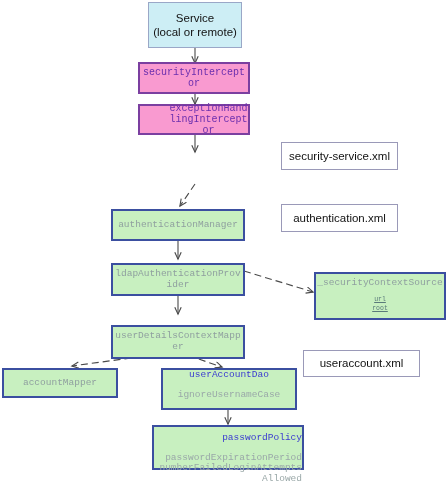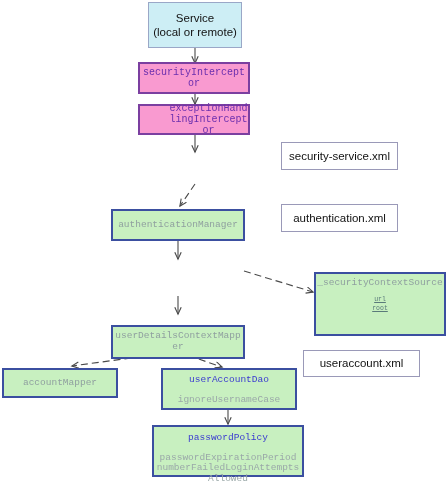--- a/index.html
+++ b/index.html
@@ -149,43 +149,46 @@
 
   <div class="node n-pink" style="left:138px; top:104px; width:112px; height:31px;padding-left:29px;">
     <span class="title">exceptionHandlingInterceptor</span>
   </div>
 
 
   <div class="node n-green" style="left:111px; top:209px; width:134px; height:32px;">
     <span class="title">authenticationManager</span>
   </div>
 
-
-  <div class="node n-green" style="left:314px; top:272px; width:132px; height:64px; justify-content:flex-start; padding-top:4px;">
+  <div class="node n-green" style="left:111px; top:263px; width:134px; height:33px;">
+    <span class="title">ldapAuthenticationProvider</span>
+  </div>
+
+  <div class="node n-green" style="left:314px; top:272px; width:132px; height:48px; justify-content:flex-start; padding-top:4px;">
     <span class="title">_securityContextSource</span>
     <span class="attrs">
       <span>url</span>
       <span>root</span>
     </span>
   </div>
 
   <div class="node n-green" style="left:111px; top:317px; width:134px; height:34px;margin-top:8px;">
     <span class="title">userDetailsContextMapper</span>
   </div>
 
   <div class="node n-green" style="left:2px; top:368px; width:116px; height:30px;">
     <span class="title">accountMapper</span>
   </div>
 
-  <div class="node n-green" style="left:161px; top:368px; width:136px; height:42px; justify-content:flex-start; padding-top:5px;">
+  <div class="node n-green" style="left:161px; top:368px; width:136px; height:42px; justify-content:flex-start; ">
     <span class="title dark">userAccountDao</span>
     <span class="sub tight">ignoreUsernameCase</span>
   </div>
 
-  <div class="node n-green" style="left:152px; top:425px; width:152px; height:52px; justify-content:flex-start; padding-top:6px;">
+  <div class="node n-green" style="left:152px; top:425px; width:152px; height:45px; justify-content:flex-start; padding-top:6px;text-align:right;">
     <span class="title dark">passwordPolicy</span>
     <span class="sub">passwordExpirationPeriod numberFailedLoginAttemptsAllowed</span>
   </div>
 
   <div class="node n-xml" style="left:281px; top:120px; width:117px; height:28px;margin-top:22px;">
     <span class="title">security-service.xml</span>
   </div>
 
   <div class="node n-xml" style="left:281px; top:204px; width:117px; height:28px;">
     <span class="title">authentication.xml</span>

